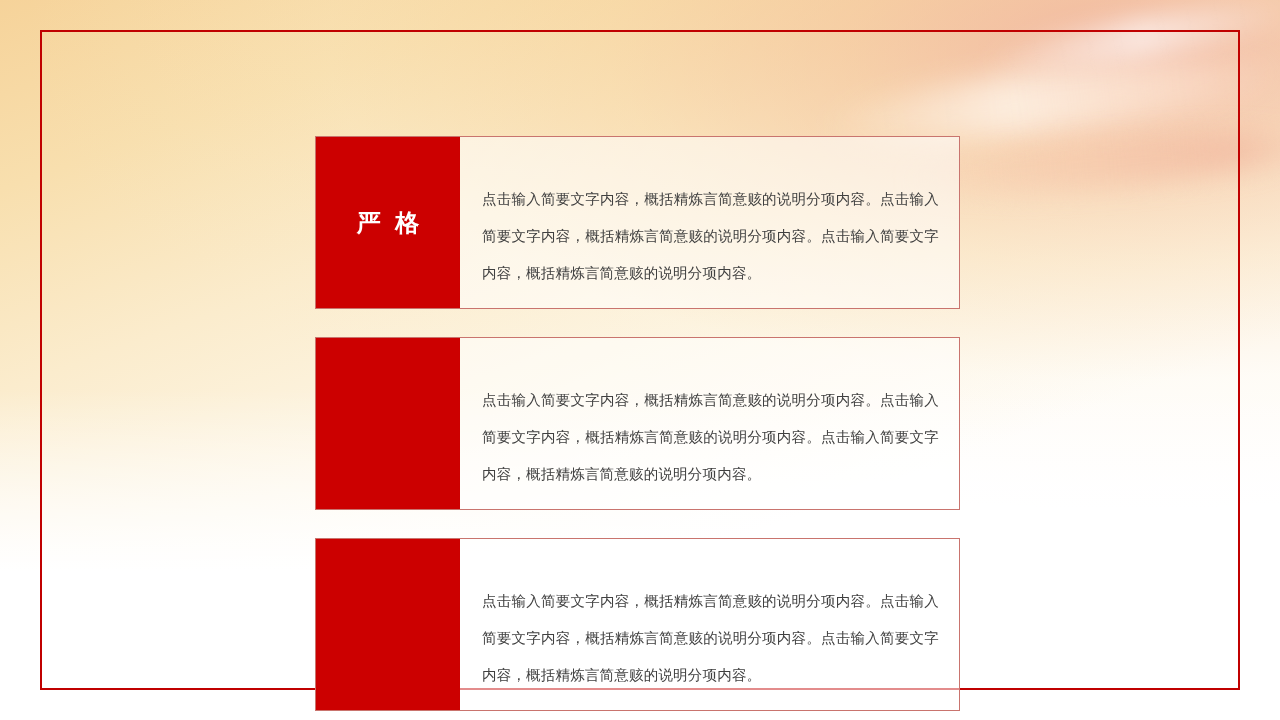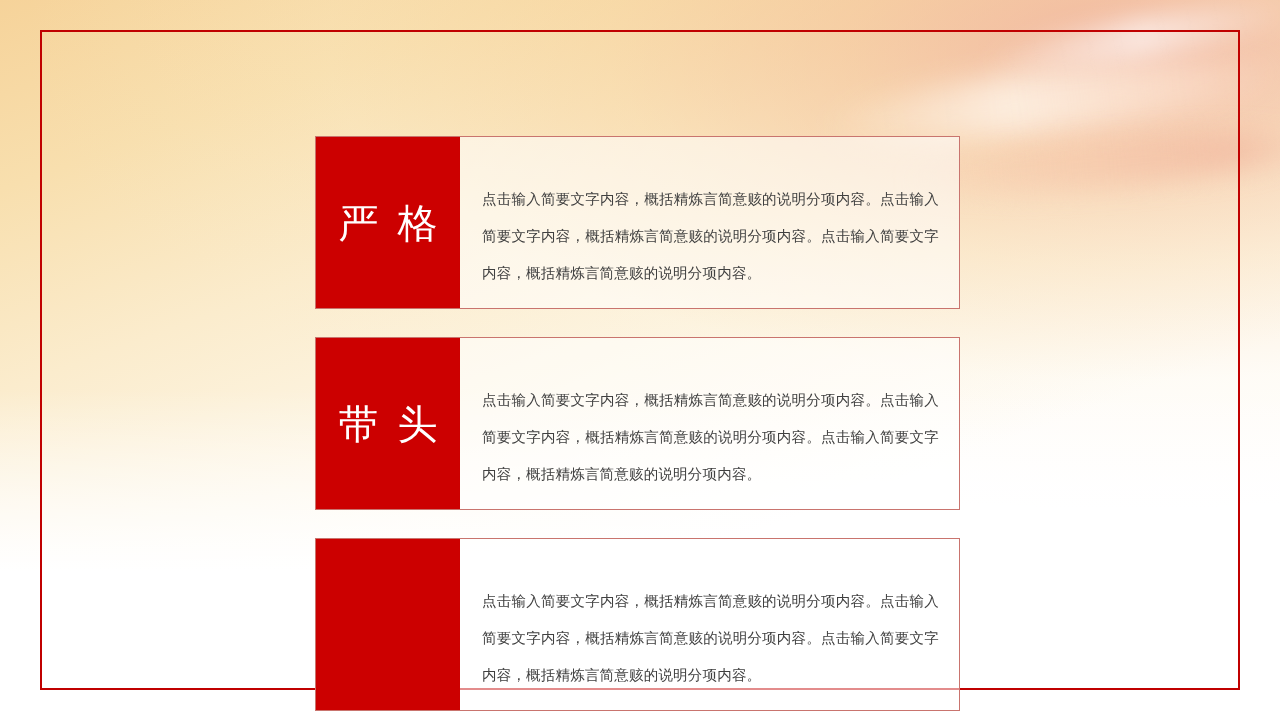--- a/index.html
+++ b/index.html
@@ -107,24 +107,24 @@
     background: #cc0000;
     color: #ffffff;
     display: flex;
     flex-direction: column;
     align-items: center;
     justify-content: center;
     padding: 16px 0;
     box-sizing: border-box;
   }
   .row-title .line {
-    font-size: 40px;
+    font-size: 24px;
     line-height: 46px;
     letter-spacing: 4px;
-    font-weight: 400;
+    font-weight: 700;
     white-space: nowrap;
     text-indent: 4px;
   }
 
   .row-body {
     flex: 1 1 auto;
     padding: 16px 20px 16px 22px;
     box-sizing: border-box;
     color: #404040;
     font-size: 14.5px;
@@ -150,21 +150,20 @@
 
     <div class="row">
       <div class="row-title">
         <div class="line">严 格</div>
       </div>
       <div class="row-body">点击输入简要文字内容，概括精炼言简意赅的说明分项内容。点击输入简要文字内容，概括精炼言简意赅的说明分项内容。点击输入简要文字内容，概括精炼言简意赅的说明分项内容。</div>
     </div>
 
     <div class="row">
       <div class="row-title">
-        <div class="line">带 头</div>
       </div>
       <div class="row-body">点击输入简要文字内容，概括精炼言简意赅的说明分项内容。点击输入简要文字内容，概括精炼言简意赅的说明分项内容。点击输入简要文字内容，概括精炼言简意赅的说明分项内容。</div>
     </div>
 
     <div class="row">
       <div class="row-title">
       </div>
       <div class="row-body">点击输入简要文字内容，概括精炼言简意赅的说明分项内容。点击输入简要文字内容，概括精炼言简意赅的说明分项内容。点击输入简要文字内容，概括精炼言简意赅的说明分项内容。</div>
     </div>
 

